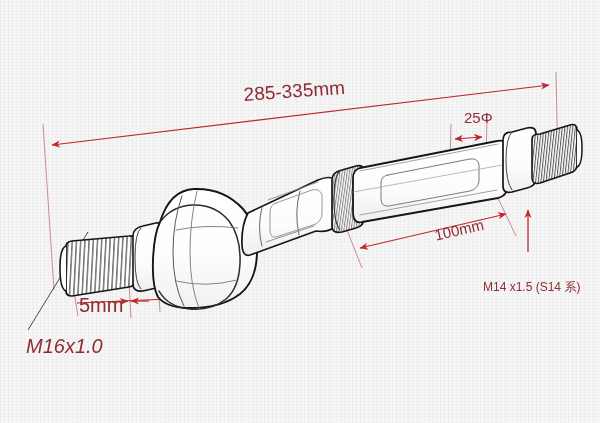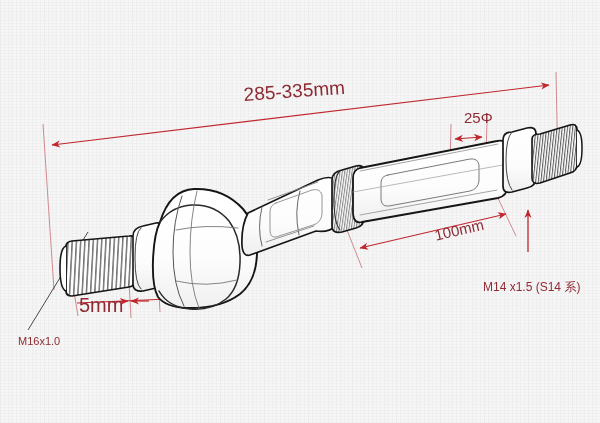--- a/index.html
+++ b/index.html
@@ -55,23 +55,24 @@
     transform: rotate(-13deg);
     transform-origin: left top;
   }
   #label-5mm {
     left: 79px;
     top: 286px;
     font-size: 20px;
     margin-top: 9px;
   }
   #label-m16 {
-    left: 18px;
+    left: 26px;
     top: 336px;
-    font-size: 11px;
+    font-size: 20px;
+    font-style: italic;
   }
   #label-thread-1 {
     left: 483px;
     top: 260px;
     font-size: 12px;
   }
   #label-thread-2 {
     left: 483px;
     top: 281px;
     font-size: 12px;

